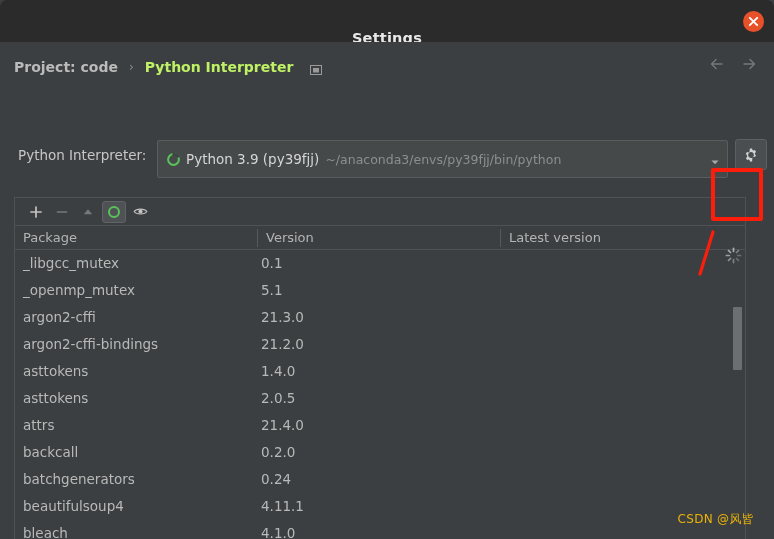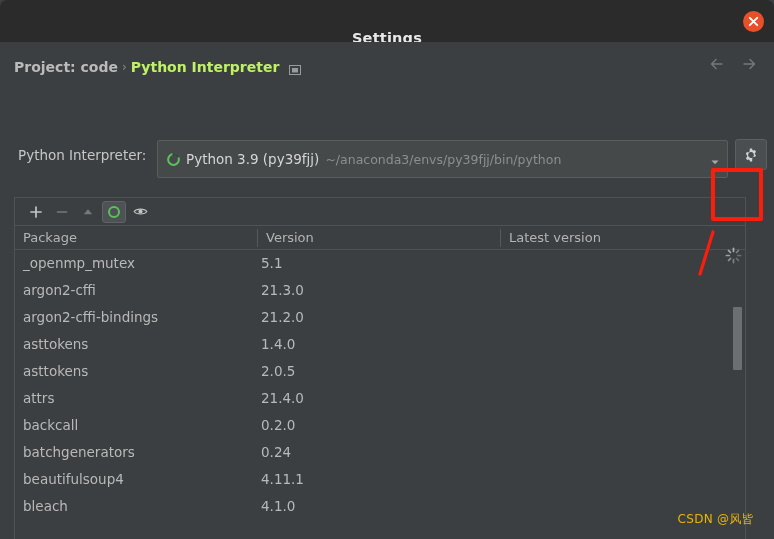--- a/index.html
+++ b/index.html
@@ -59,21 +59,21 @@
     background: #3c3f41;
   }
 
   
   .breadcrumb {
     position: absolute;
     left: 14px; top: 14px;
     height: 22px;
     display: flex;
     align-items: center;
-    gap: 3px;
+    gap: 10px;
     white-space: nowrap;
   }
   .crumb {
     color: #bbbbbb;
     font-size: 14px;
     font-weight: bold;
   }
   .crumb.current { color: #bef264; }
   .crumb-sep {
     color: #8a8a8a;
@@ -402,20 +402,25 @@
 
       <div class="pkg-head">
         <div class="hcell" style="left:0;width:242px;">Package</div>
         <div class="hsep" style="left:242px;"></div>
         <div class="hcell" style="left:243px;width:242px;">Version</div>
         <div class="hsep" style="left:485px;"></div>
         <div class="hcell" style="left:486px;width:244px;">Latest version</div>
       </div>
 
       <div class="pkg-body" id="pkg-body">
+          <div class="pkg-row">
+            <span class="cell-pkg">_libgcc_mutex</span>
+            <span class="cell-ver">0.1</span>
+            <span class="cell-latest"></span>
+          </div>
           <div class="pkg-row">
             <span class="cell-pkg">_openmp_mutex</span>
             <span class="cell-ver">5.1</span>
             <span class="cell-latest"></span>
           </div>
           <div class="pkg-row">
             <span class="cell-pkg">argon2-cffi</span>
             <span class="cell-ver">21.3.0</span>
             <span class="cell-latest"></span>
           </div>

